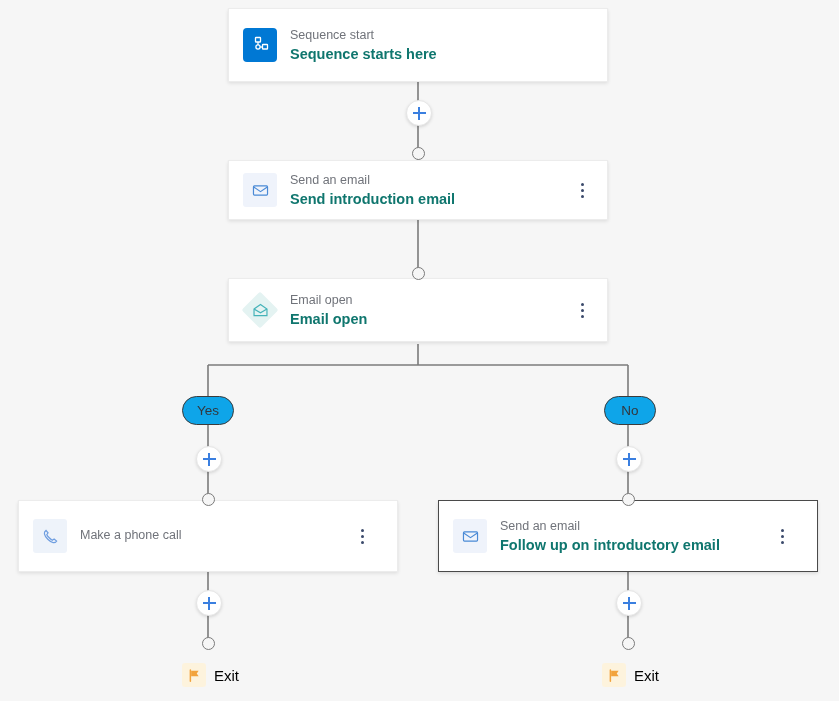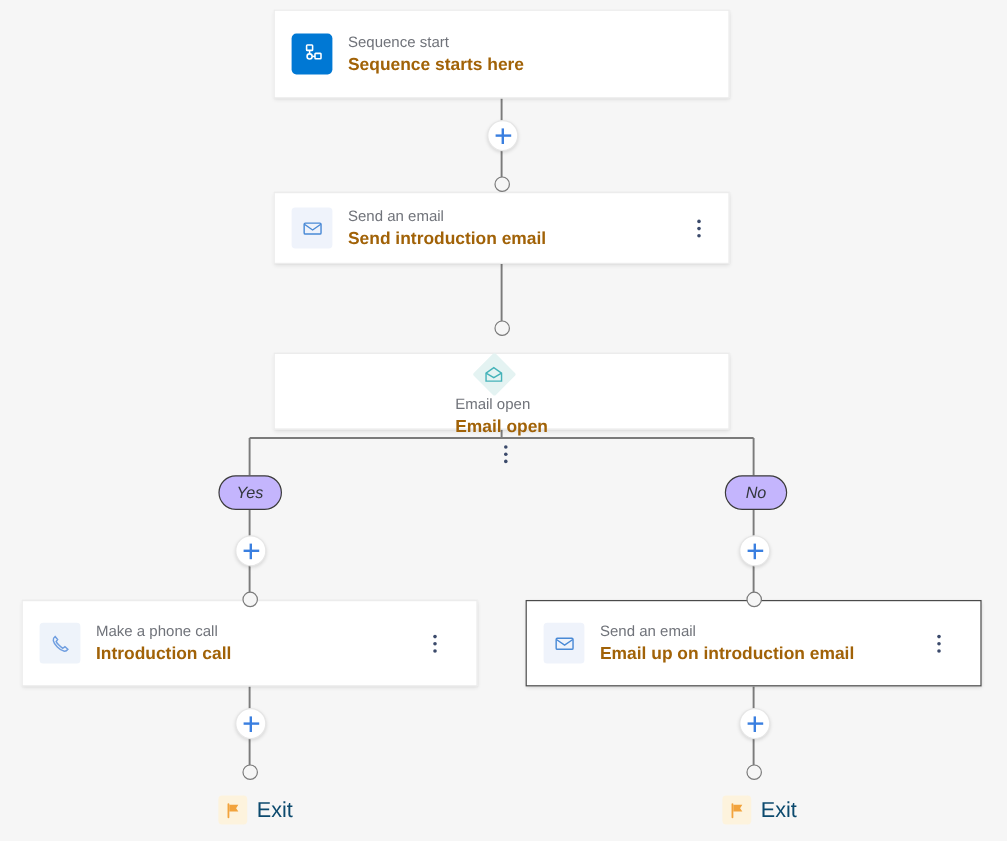--- a/index.html
+++ b/index.html
@@ -83,21 +83,21 @@
   .node-subtitle {
     font-size: 12.5px;
     color: #70737a;
     line-height: 16px;
     margin-bottom: 2px;
     white-space: nowrap;
   }
   .node-title {
     font-size: 14.5px;
     font-weight: 700;
-    color: #a16207;
+    color: #0f766e;
     line-height: 18px;
     white-space: nowrap;
   }
 
   .overflow-btn {
     flex: 0 0 auto;
     width: 22px;
     height: 26px;
     display: flex;
     flex-direction: column;
@@ -152,50 +152,49 @@
 
   
   .branch-pill {
     position: absolute;
     height: 29px;
     min-width: 52px;
     padding: 0 14px;
     box-sizing: border-box;
     border: 1.6px solid #3b3b3b;
     border-radius: 15px;
-    background: #c4b5fd;
+    background: #0ea5e9;
     display: flex;
     align-items: center;
     justify-content: center;
     font-size: 13.5px;
     color: #33373d;
     z-index: 3;
-    font-style: italic;
   }
 
   
   .exit-marker {
     position: absolute;
     display: flex;
     align-items: center;
     z-index: 3;
   }
   .exit-flag {
     width: 24px;
     height: 24px;
     border-radius: 3px;
     background: #fdf3dd;
     display: flex;
     align-items: center;
     justify-content: center;
     margin-right: 8px;
   }
   .exit-label {
-    font-size: 18px;
-    color: #0c4a6e;
+    font-size: 15px;
+    color: #000000;
     font-weight: 400;
   }
 </style>
 </head>
 <body>
 
 <div id="canvas">
 
   <svg id="edges" viewBox="0 0 839 701" width="839" height="701">
     <g stroke="#7b7b7b" stroke-width="1.6" fill="none">
@@ -262,21 +261,21 @@
     </div>
     <div class="overflow-btn">
       <i></i>
         <i></i>
         <i></i>
     </div>
   </div>
 
   <div class="ring" style="left:411.5px; top:267px;"></div>
 
-  <div class="node-card" style="left:228px; top:294px; width:380px; height:64px;flex-direction:column;">
+  <div class="node-card" style="left:228px; top:278px; width:380px; height:64px;">
     <div class="node-icon diamond">
       <svg width="19" height="19" viewBox="0 0 20 20" fill="none" stroke="#45b3b9" stroke-width="1.25">
         <path d="M3.2 8.4 L10 3.6 L16.8 8.4 V15.4 H3.2 Z"></path>
         <path d="M3.2 8.4 L10 12.4 L16.8 8.4"></path>
       </svg>
     </div>
     <div class="node-text">
       <div class="node-subtitle">Email open</div>
       <div class="node-title">Email open</div>
     </div>
@@ -303,39 +302,38 @@
   <div class="node-card" style="left:18px; top:500px; width:380px; height:72px;">
     <div class="node-icon phone">
       <svg width="19" height="19" viewBox="0 0 20 20" fill="none" stroke="#6f9ee0" stroke-width="1.3" stroke-linecap="round">
         <path d="M5.2 3.6 C4.1 4.4 3.3 5.6 3.6 7.2 C4.2 10.6 9.4 15.8 12.8 16.4
                  C14.4 16.7 15.6 15.9 16.4 14.8 L13.8 12.6 L11.9 13.9
                  C10.4 13.2 6.8 9.6 6.1 8.1 L7.4 6.2 Z"></path>
       </svg>
     </div>
     <div class="node-text">
       <div class="node-subtitle">Make a phone call</div>
-      <div class="node-title">Introduction call</div>
     </div>
     <div class="overflow-btn" style="margin-right:10px;">
       <i></i>
         <i></i>
         <i></i>
     </div>
   </div>
 
   <div class="node-card selected" style="left:438px; top:500px; width:380px; height:72px;">
     <div class="node-icon email">
       <svg width="19" height="19" viewBox="0 0 20 20" fill="none" stroke="#4a8ad6" stroke-width="1.25">
         <rect x="2.6" y="5.2" width="14.8" height="9.6" rx="1"></rect>
         <path d="M2.8 6.2 L10 11.2 L17.2 6.2"></path>
       </svg>
     </div>
     <div class="node-text">
       <div class="node-subtitle">Send an email</div>
-      <div class="node-title">Email up on introduction email</div>
+      <div class="node-title">Follow up on introductory email</div>
     </div>
     <div class="overflow-btn" style="margin-right:10px;">
       <i></i>
         <i></i>
         <i></i>
     </div>
   </div>
 
   <div class="plus-btn" style="left:196px; top:590px;"></div>
   <div class="plus-btn" style="left:616px; top:590px;"></div>

